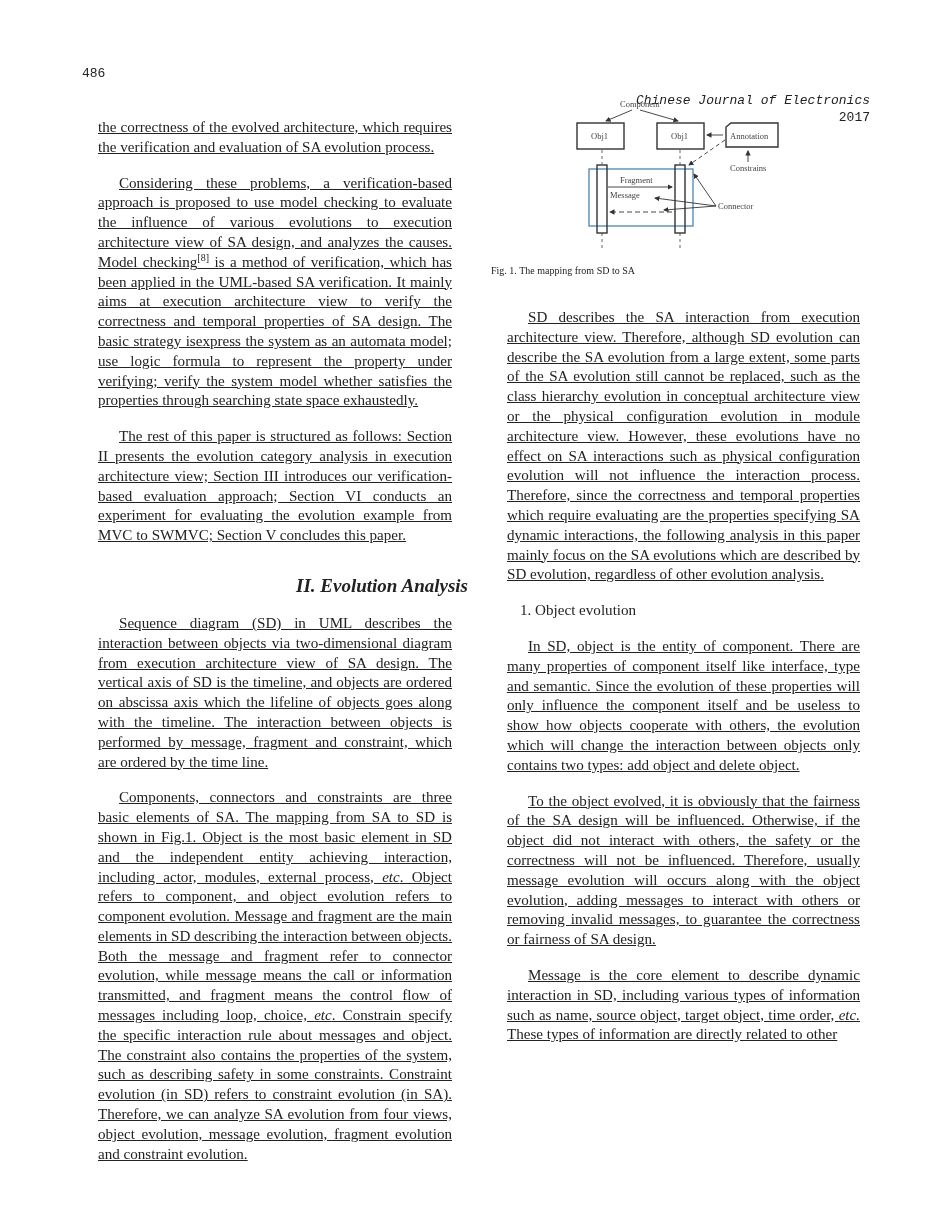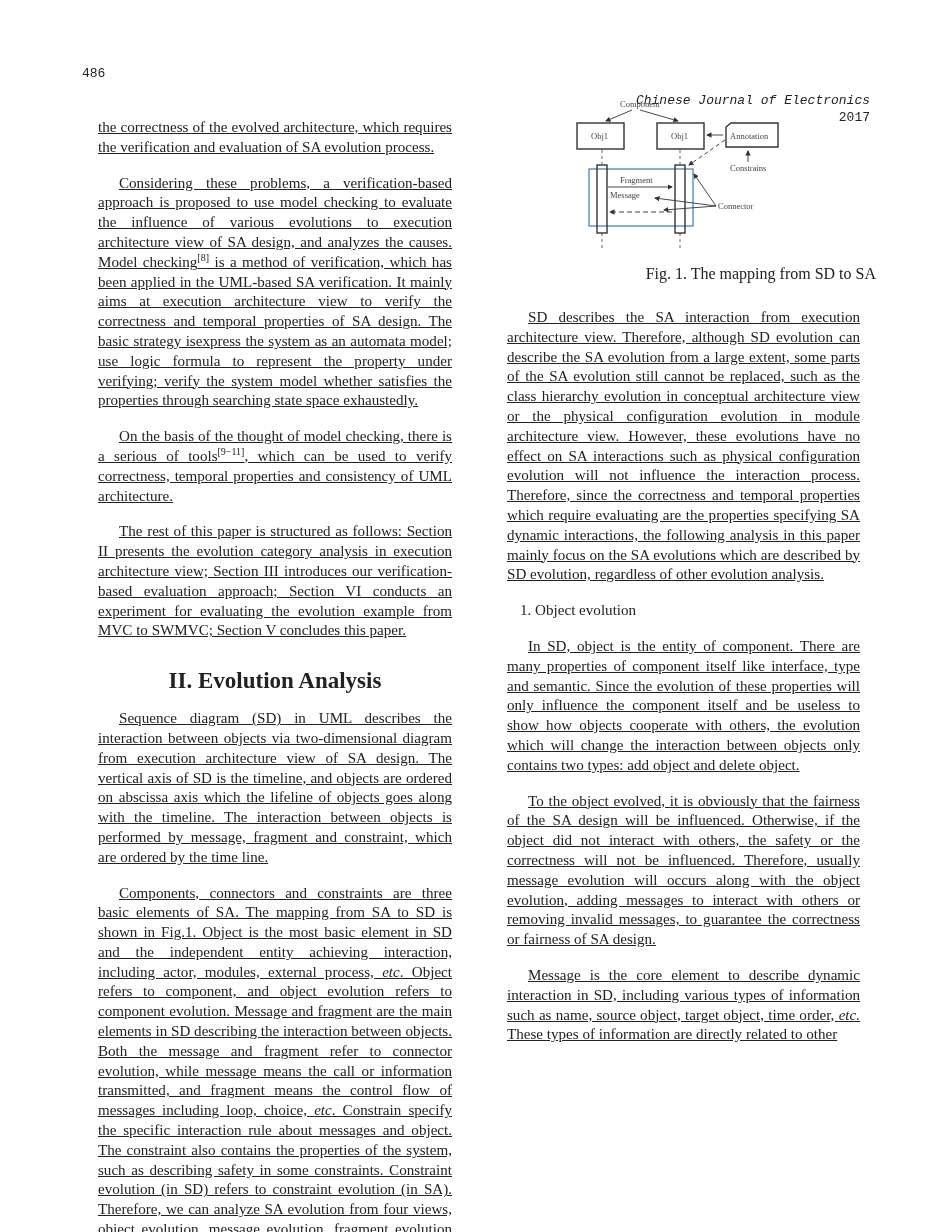--- a/index.html
+++ b/index.html
@@ -14,41 +14,40 @@
     .header .journal { position: absolute; left: 0; width: 788px; text-align: right; font-style: italic; top: 0; margin-top: 27px; }
     .header .year { position: absolute; right: 0; top: 0; margin-top: 44px; }
 
     .col { position: absolute; font-family: "Liberation Serif", serif; font-size: 15.1px; line-height: 19.8px; text-align: justify; }
     .col-left { left: 82px; top: 102px; width: 386px; }
     .col-right { left: 491px; top: 292px; width: 385px; }
 
     .col p { margin: 16px; text-indent: 21px; hyphens: manual; text-decoration: underline; }
     .col p.noindent { text-indent: 0; }
     sup { font-size: 10px; line-height: 0; vertical-align: 6px; }
-    .sec-title { text-align: center; font-weight: bold; font-size: 23px; margin: 29px 0 17px 0; line-height: 22px; }
+    .sec-title { text-align: right; font-weight: bold; font-size: 19px; margin: 29px 0 17px 0; line-height: 22px; font-style: italic; }
     .subsec { font-weight: normal; margin: 8px; text-indent: 21px; }
 
     .figure { position: absolute; left: 568px; top: 92px; width: 240px; height: 170px; }
-    .fig-caption { position: absolute; left: 491px; top: 265px; width: 385px; text-align: right;
-      font-family: "Liberation Serif", serif; font-size: 16px; }
+    .fig-caption { position: absolute; left: 491px; top: 265px; width: 385px; text-align: left;
+      font-family: "Liberation Serif", serif; font-size: 10px; }
     svg text { font-family: "Liberation Serif", serif; font-size: 8.5px; fill: #444; }
   </style>
 </head>
 <body>
 
 <div class="header">
   <span class="pno">486</span>
   <span class="journal">Chinese Journal of Electronics</span>
   <span class="year">2017</span>
 </div>
 
 <div class="col col-left">
   <p class="noindent">the correctness of the evolved architecture, which requires the verification and evaluation of SA evolution process.</p>
   <p><span>Considering these problems, a verification-based approach is proposed to use model checking to evaluate the influence of various evolutions to execution architecture view of SA design, and analyzes the causes. Model checking</span><sup>[8]</sup><span> is a method of verification, which has been applied in the UML-based SA verification. It mainly aims at execution architecture view to verify the correctness and temporal properties of SA design. The basic strategy isexpress the system as an automata model; use logic formula to represent the property under verifying; verify the system model whether satisfies the properties through searching state space exhaustedly.</span></p>
-  <p><span>On the basis of the thought of model checking, there is a serious of tools</span><sup>[9−11]</sup><span>, which can be used to verify correctness, temporal properties and consistency of UML architecture.</span></p>
   <p>The rest of this paper is structured as follows: Section II presents the evolution category analysis in execution architecture view; Section III introduces our verification-based evaluation approach; Section VI conducts an experiment for evaluating the evolution example from MVC to SWMVC; Section V concludes this paper.</p>
   <div class="sec-title">II. Evolution Analysis</div>
   <p>Sequence diagram (SD) in UML describes the interaction between objects via two-dimensional diagram from execution architecture view of SA design. The vertical axis of SD is the timeline, and objects are ordered on abscissa axis which the lifeline of objects goes along with the timeline. The interaction between objects is performed by message, fragment and constraint, which are ordered by the time line.</p>
   <p><span>Components, connectors and constraints are three basic elements of SA. The mapping from SA to SD is shown in Fig.1. Object is the most basic element in SD and the independent entity achieving interaction, including actor, modules, external process, </span><i>etc</i><span>. Object refers to component, and object evolution refers to component evolution. Message and fragment are the main elements in SD describing the interaction between objects. Both the message and fragment refer to connector evolution, while message means the call or information transmitted, and fragment means the control flow of messages including loop, choice, </span><i>etc</i><span>. Constrain specify the specific interaction rule about messages and object. The constraint also contains the properties of the system, such as describing safety in some constraints. Constraint evolution (in SD) refers to constraint evolution (in SA). Therefore, we can analyze SA evolution from four views, object evolution, message evolution, fragment evolution and constraint evolution.</span></p>
 </div>
 
 <div class="figure">
   <svg width="240" height="170" viewBox="0 0 240 170">
     <defs>
       <marker id="arr" markerWidth="6" markerHeight="6" refX="5" refY="3" orient="auto">

